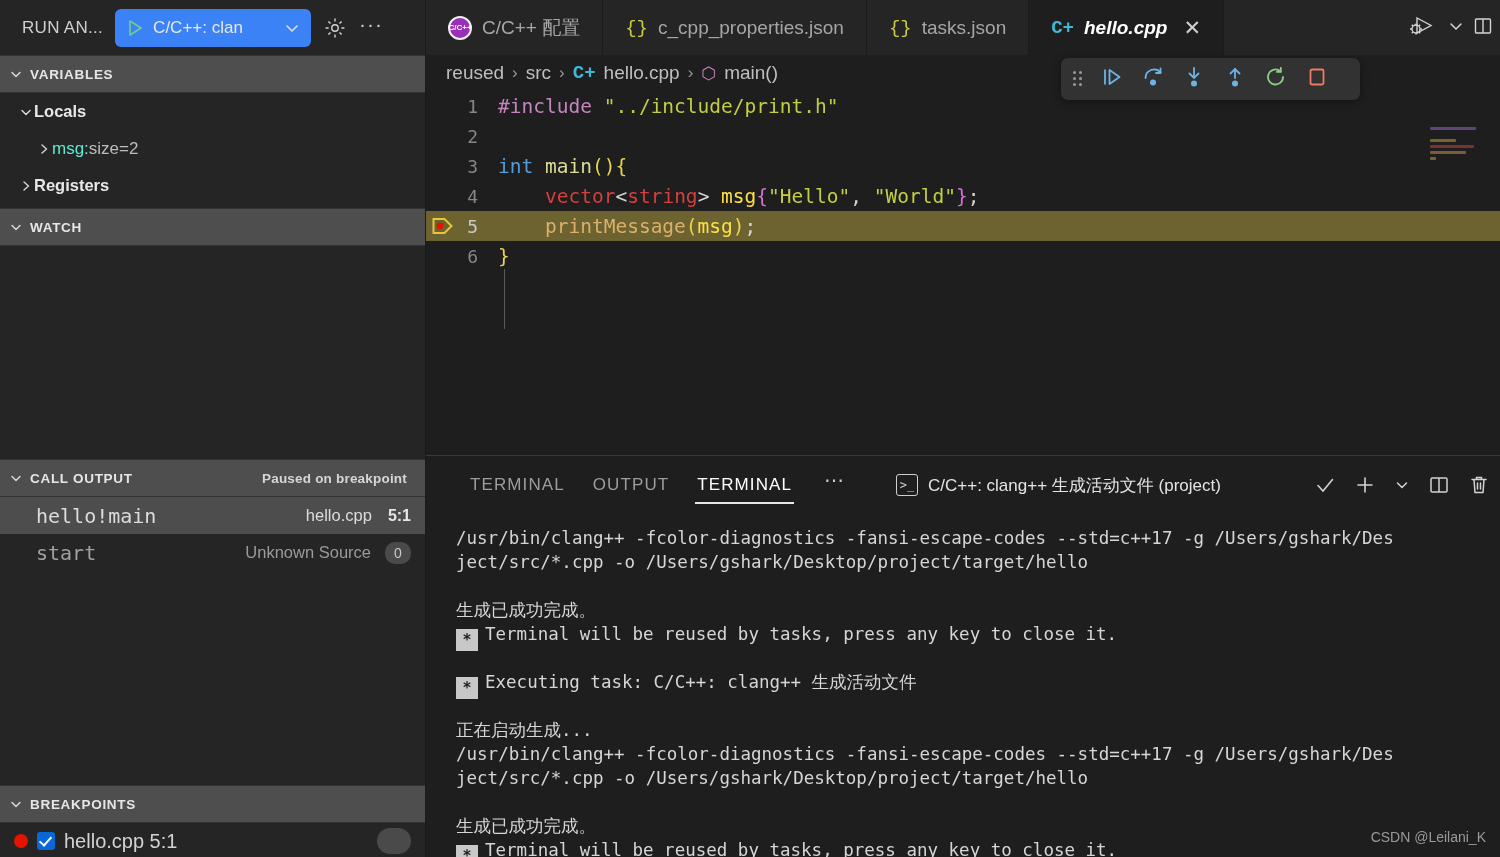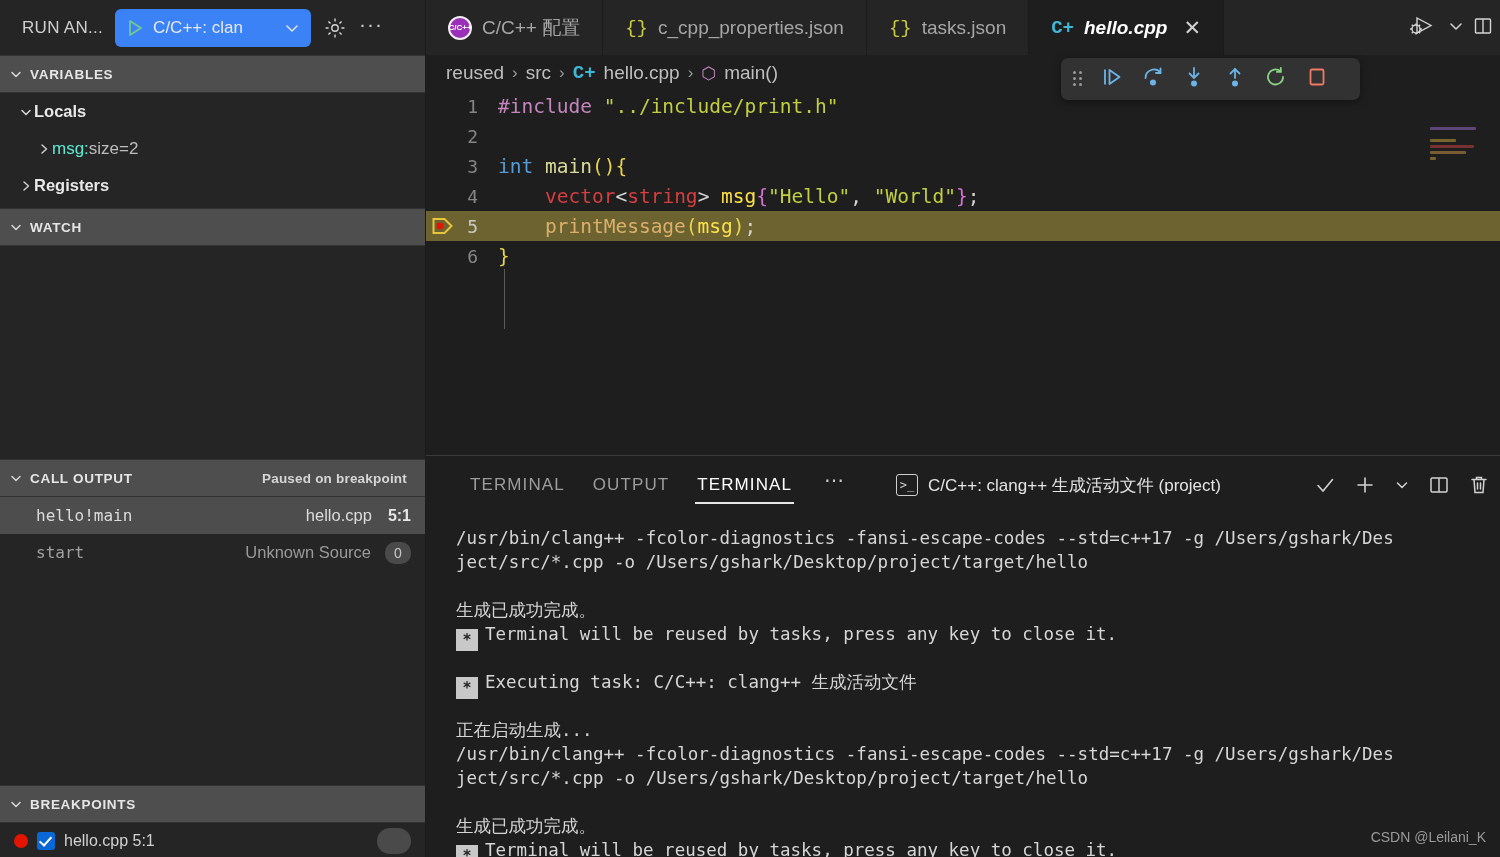--- a/index.html
+++ b/index.html
@@ -99,21 +99,21 @@
 
   
   .cs-row {
     display: flex; align-items: center;
     height: 37px;
     padding: 0 14px 0 36px;
     font-size: 17px;
     font-family: "Liberation Sans", sans-serif;
   }
   .cs-row.selected { background: #4d4d4d; }
-  .cs-name { color: #dcdcdc; font-family: "DejaVu Sans Mono", monospace; font-size: 16px;}
+  .cs-name { color: #dcdcdc; font-family: "DejaVu Sans Mono", monospace; font-size: 20px;}
   .cs-row.dim .cs-name { color: #a0a0a0; }
   .cs-src { margin-left: auto; color: #dcdcdc; font-size: 16.5px; }
   .cs-row.dim .cs-src { color: #9a9a9a; }
   .cs-line { margin-left: 16px; color: #e6e6e6; font-weight: bold; font-size: 16px; }
   .cs-badge {
     margin-left: 14px; color: #c9c9c9; font-size: 14px;
     background: #4a4a4a; border-radius: 10px;
     min-width: 26px; height: 22px;
     display: flex; align-items: center; justify-content: center;
     padding: 0 7px;
@@ -130,21 +130,21 @@
   .bp-check {
     width: 18px; height: 18px; background: #0a68d6; border-radius: 3px;
     flex: none; position: relative;
   }
   .bp-check::after {
     content: ""; position: absolute; left: 5px; top: 2px;
     width: 5px; height: 10px;
     border: solid #fff; border-width: 0 2px 2px 0;
     transform: rotate(42deg);
   }
-  .bp-text { color: #d2d2d2; font-size: 16px; }
+  .bp-text { color: #d2d2d2; font-size: 20px; }
   .bp-pill {
     margin-left: auto; margin-right: 14px;
     width: 34px; height: 26px; border-radius: 13px; background: #4a4a4a;
   }
 
   .spacer { flex: 1 1 auto; background: #252526; }
 
   
   .main {
     flex: 1 1 auto; height: 857px;

